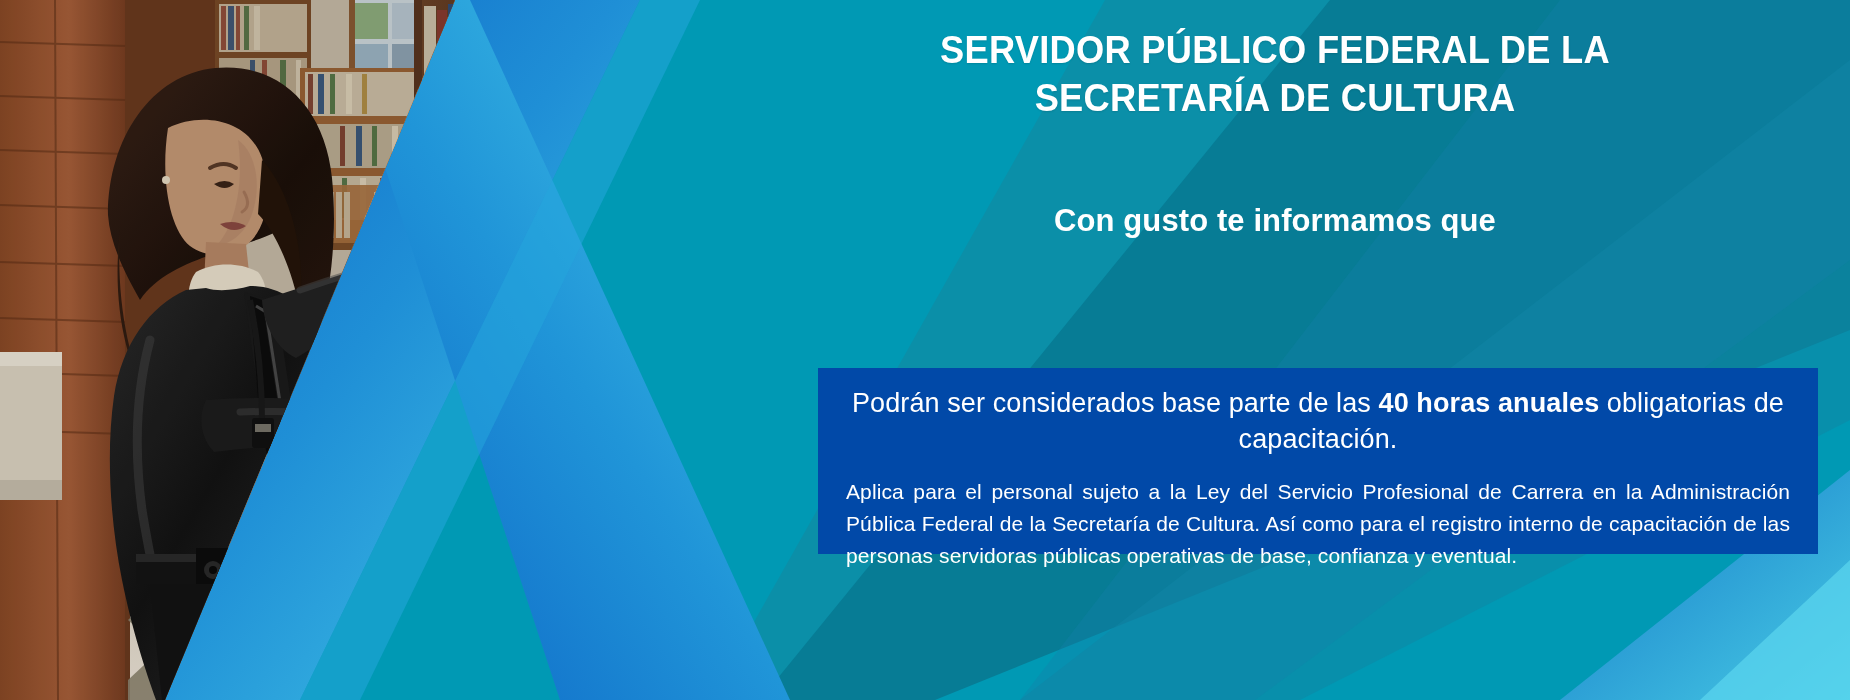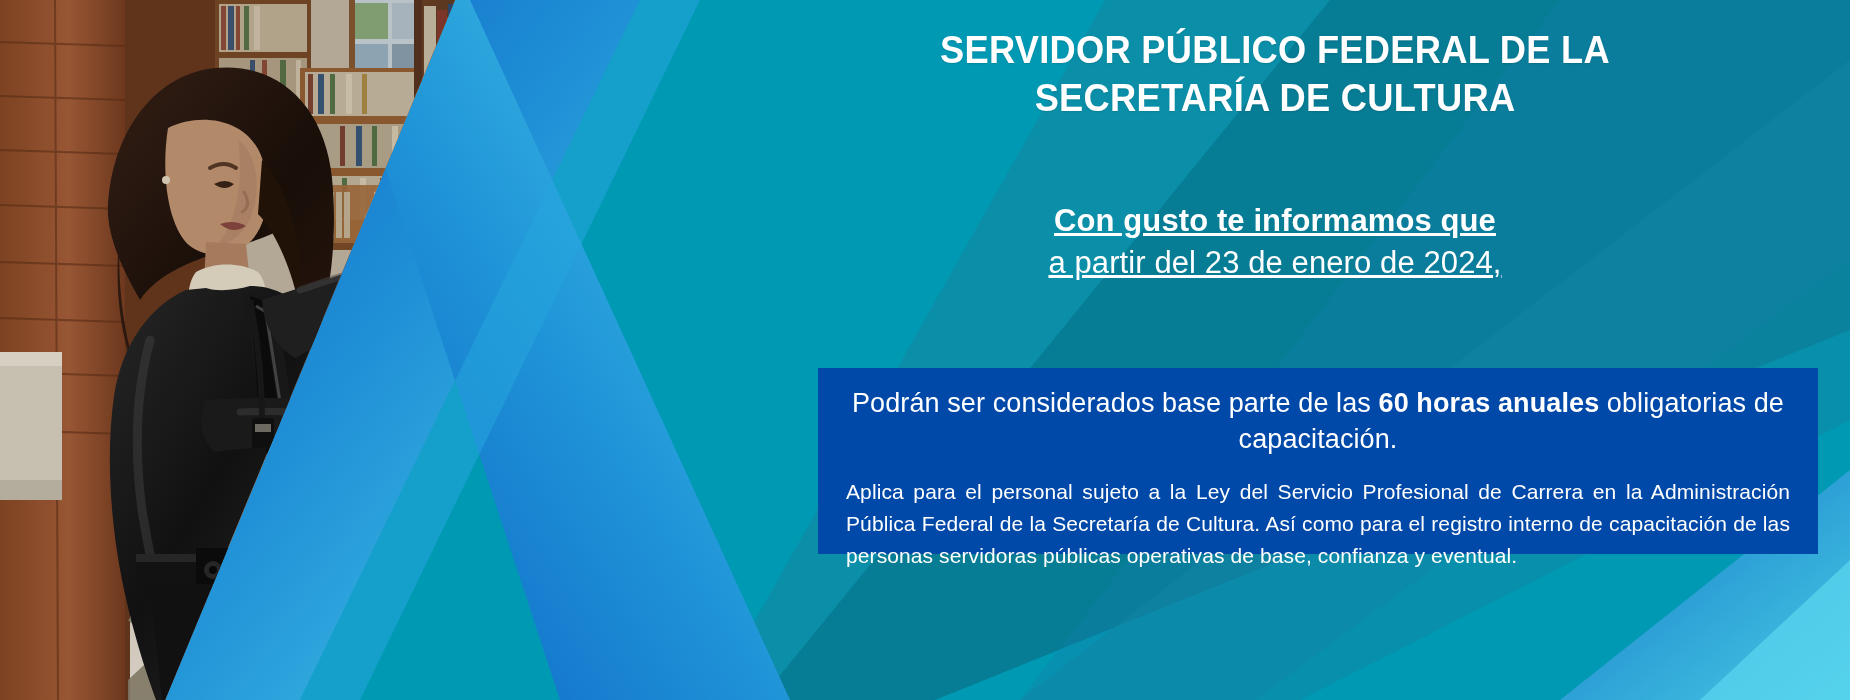--- a/index.html
+++ b/index.html
@@ -58,21 +58,20 @@
     transform-origin:center top;
     text-shadow:0 1px 2px rgba(0,0,0,.12);
   }
 
   .subblock{
     position:absolute;
     left:0; top:200px;
     width:1150px;
     text-align:center;
     color:#ffffff;
-    text-decoration:underline;
   }
   .sub-line1{
     font-size:31px; font-weight:bold; line-height:1.34;
     letter-spacing:.1px;
   }
   .sub-line2{
     font-size:31px; font-weight:300; line-height:1.34;
     letter-spacing:.1px;
   }
   .sub-line3{
@@ -473,22 +472,21 @@
 
   <div class="content">
 
     <div class="headline">
       <div>SERVIDOR PÚBLICO FEDERAL DE LA</div>
       <div>SECRETARÍA DE CULTURA</div>
     </div>
 
     <div class="subblock">
       <div class="sub-line1">Con gusto te informamos que</div>
-      <div class="sub-line2">a partir del 23 de enero de 2024,</div>
     </div>
 
     <div class="bluebox">
-      <div class="bb-main"><span>Podrán ser considerados base parte de las </span><span class="em">60 horas anuales</span><span> obligatorias de capacitación.</span></div>
+      <div class="bb-main"><span>Podrán ser considerados base parte de las </span><span class="em">40 horas anuales</span><span> obligatorias de capacitación.</span></div>
       <div class="bb-note">Aplica para el personal sujeto a la Ley del Servicio Profesional de Carrera en la Administración Pública Federal de la Secretaría de Cultura. Así como para el registro interno de capacitación de las personas servidoras públicas operativas de base, confianza y eventual.</div>
     </div>
 
   </div>
 </div>
 
 </body></html>

